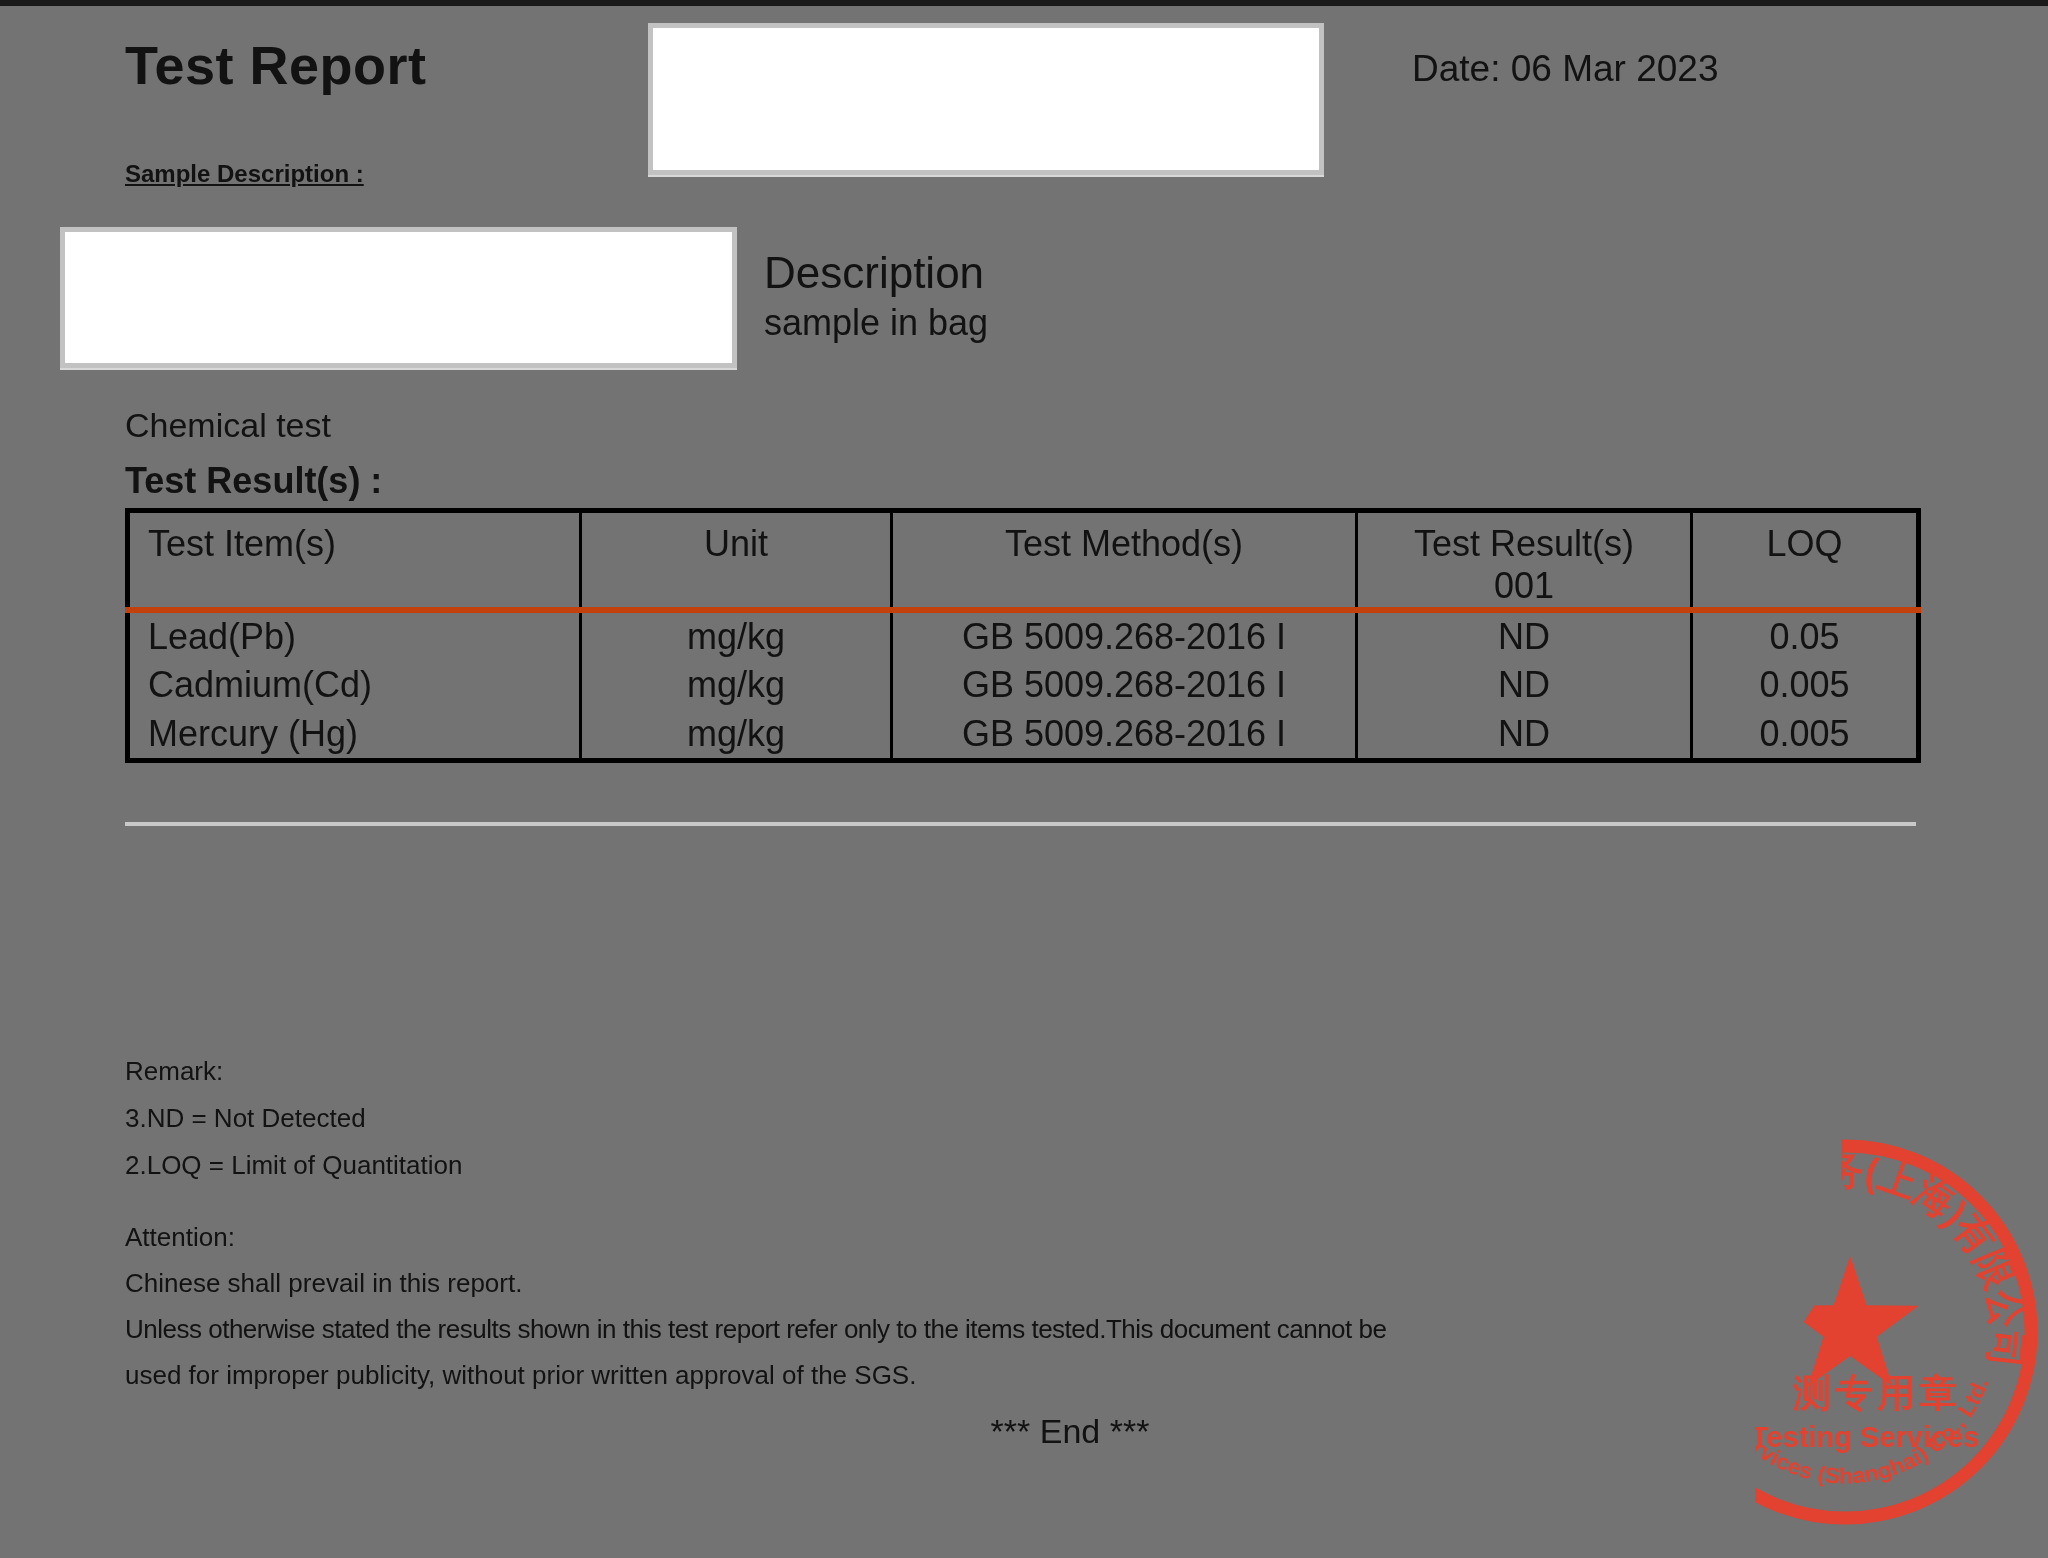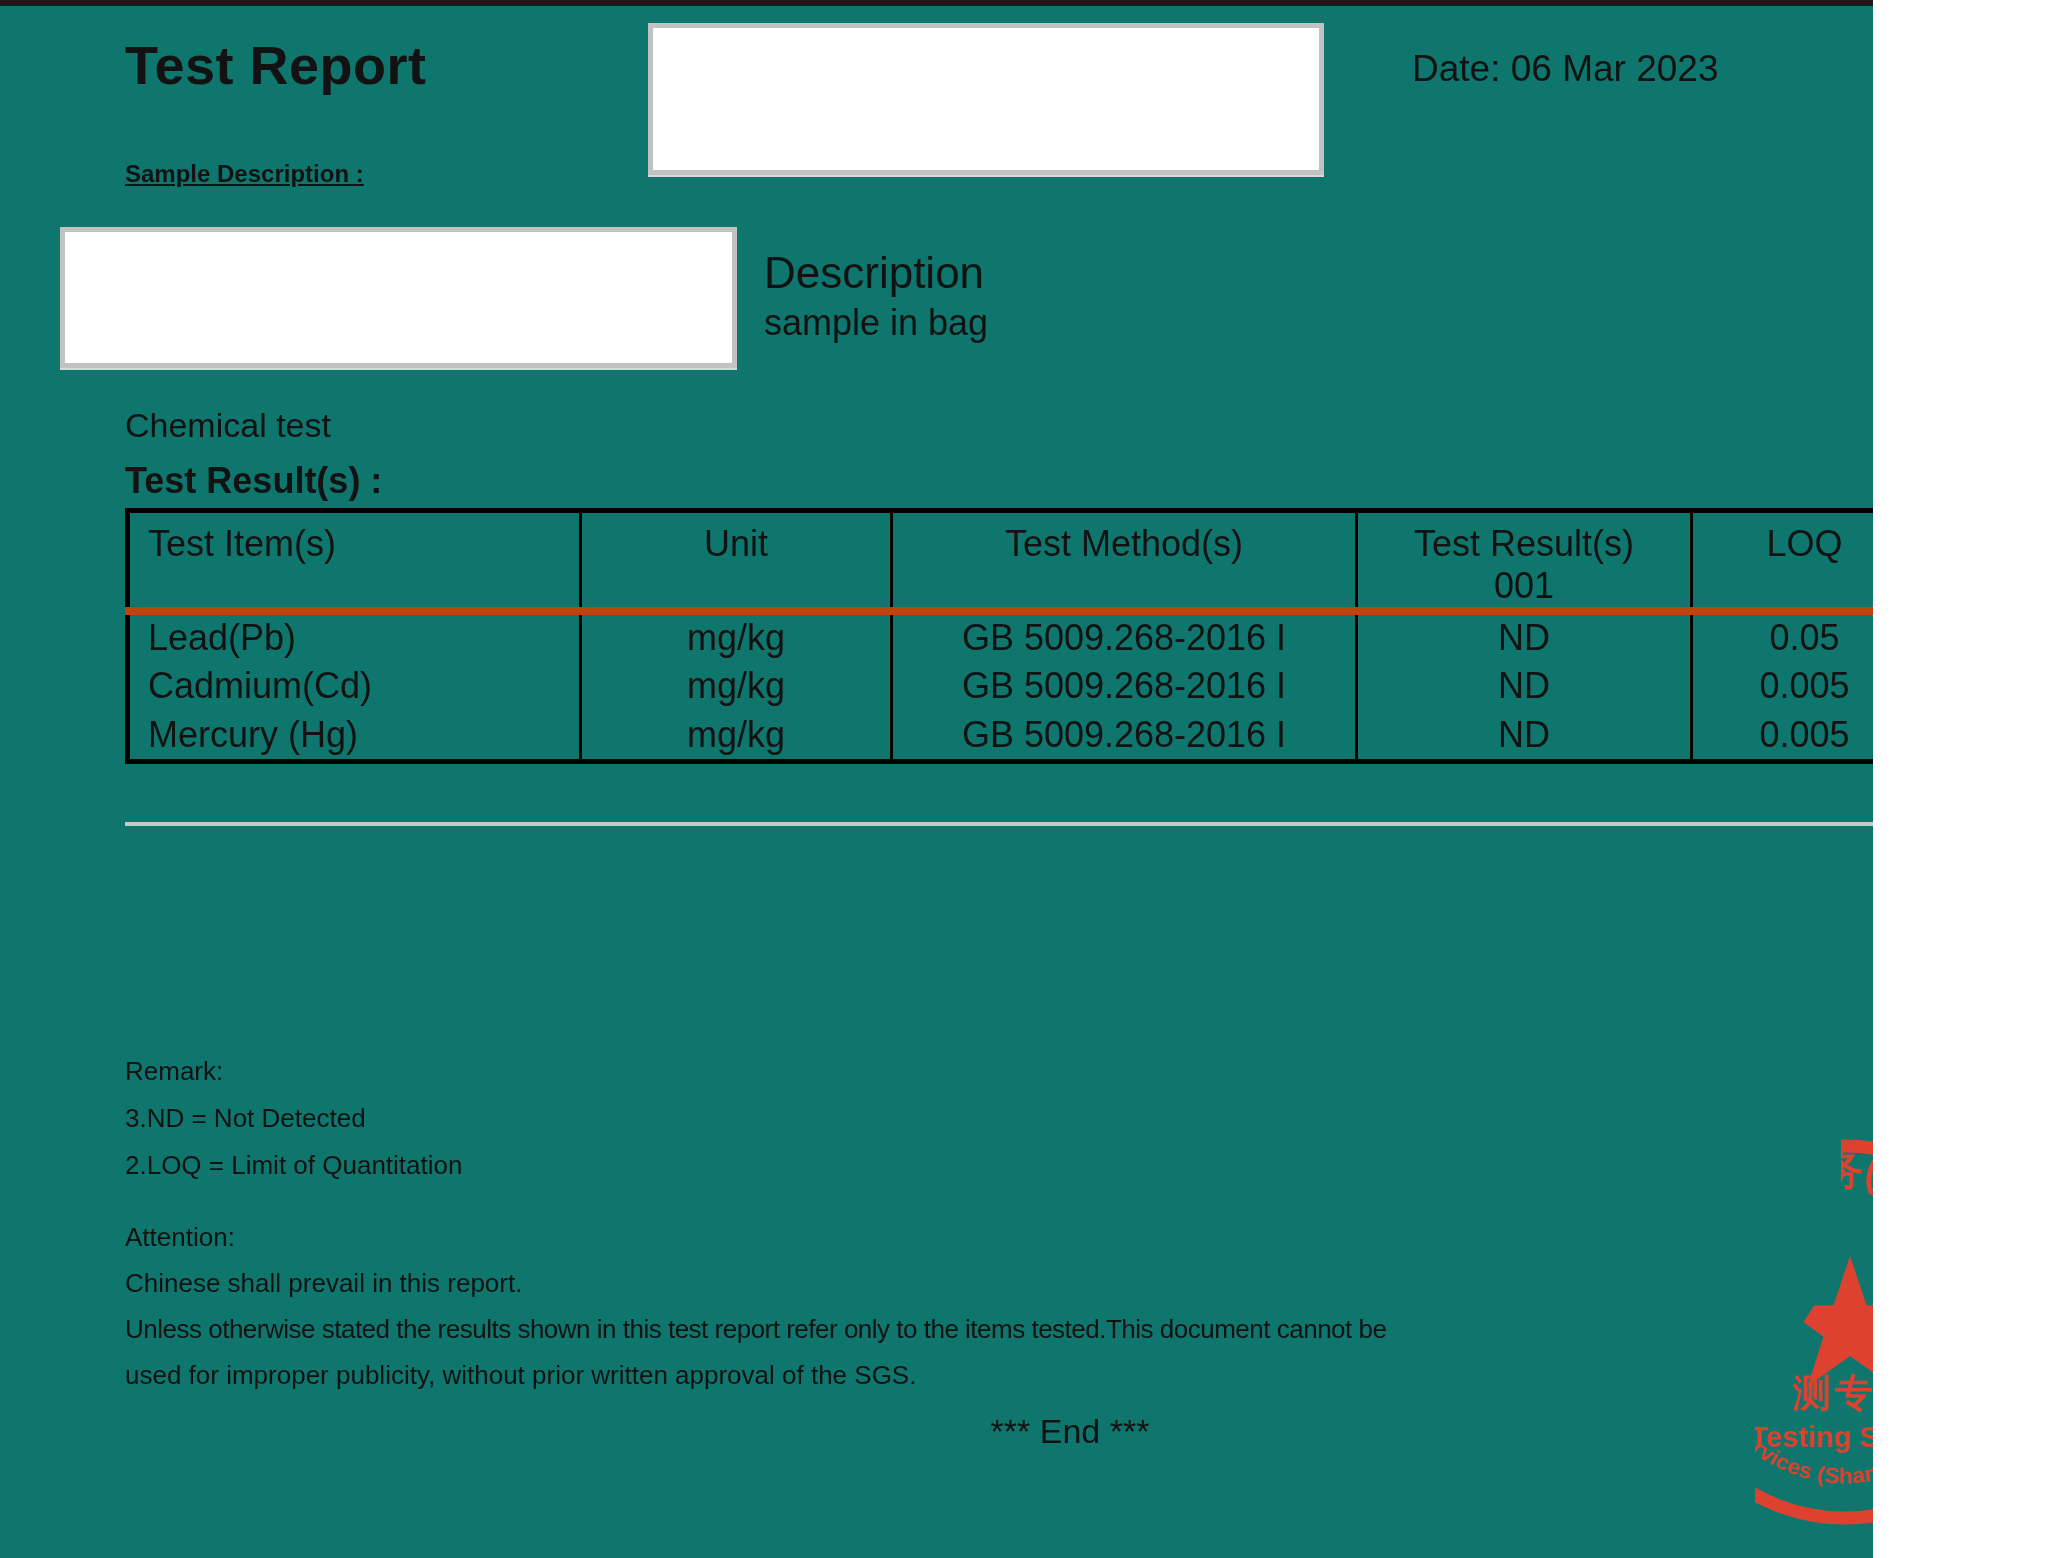--- a/index.html
+++ b/index.html
@@ -1,19 +1,19 @@
 <!DOCTYPE html>
 <html style="--stamp-color: #e8402c;"><head>
 <meta charset="utf-8">
 <style>
   html,body{margin:0;padding:0;background:#ffffff;}
   #page{
     position:relative;
-    width:1873px;height:1558px;
-    background:#0f766e;
+    width:2048px;height:1558px;
+    background:#737373;
     overflow:hidden;
     font-family:"Liberation Sans","DejaVu Sans",sans-serif;
     color:#121212;
   }
   .abs{position:absolute;}
   .topbar{left:0;top:0;width:2048px;height:6px;background:#191919;}
   .title{left:125px;top:34px;font-size:54px;font-weight:bold;letter-spacing:0.5px;}
   .redacted{background:#ffffff;border:5px solid #c2c2c2;box-shadow:0 2px 0 #d8d8d8;}
   .box1{left:648px;top:23px;width:666px;height:142px;}
   .box2{left:60px;top:227px;width:667px;height:131px;}
@@ -30,21 +30,21 @@
     font-size:36px;color:#121212;
   }
   table.results th, table.results td{
     border-left:3px solid #000;
     text-align:center;
     font-weight:normal;
     padding:0;
   }
   table.results th:first-child, table.results td:first-child{border-left:none;}
   table.results thead tr{height:92px;}
-  table.results thead th{vertical-align:top;padding-top:10px;border-bottom:8px solid #c2410c;}
+  table.results thead th{vertical-align:top;padding-top:10px;border-bottom:6px solid #c2410c;}
   table.results tbody tr{height:50px;}
   table.results .col-item{text-align:left;padding-left:18px;}
   .table-shadow{left:125px;top:822px;width:1791px;height:4px;background:#c9c9c9;}
   .body-line{font-size:26px;}
   .nowrap{white-space:nowrap;}
   .tight{letter-spacing:-0.5px;}
   .remark-label{left:125px;top:1056px;}
   .remark-1{left:125px;top:1103px;}
   .remark-2{left:125px;top:1150px;}
   .attn-label{left:125px;top:1222px;}

